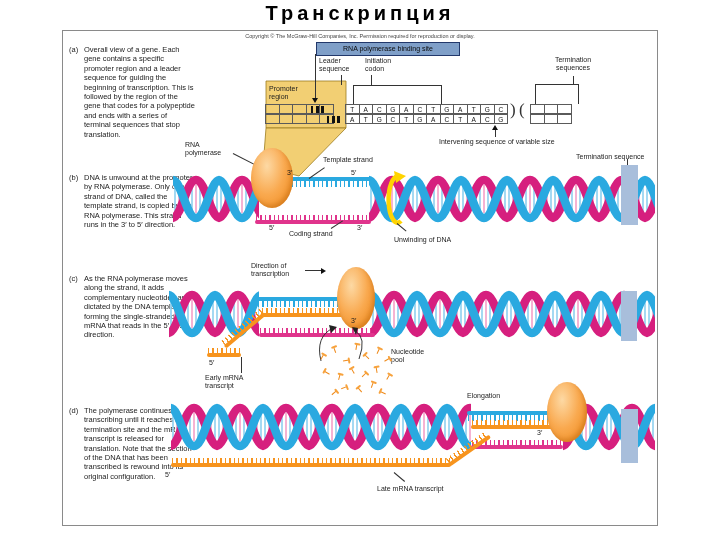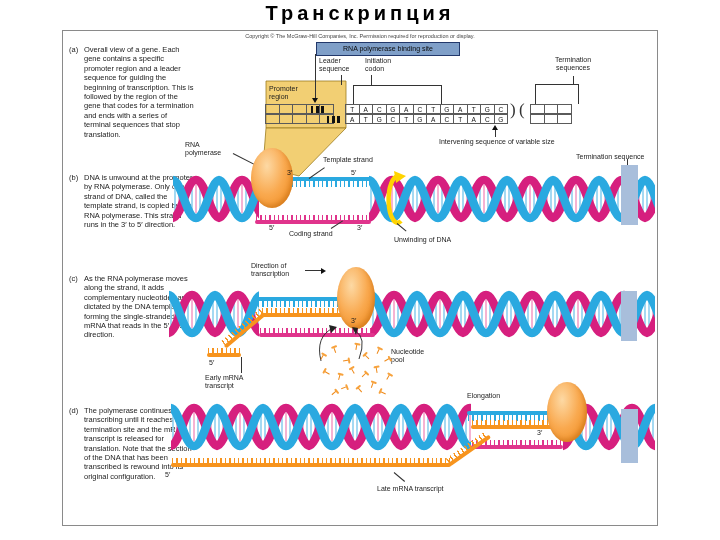--- a/index.html
+++ b/index.html
@@ -62,21 +62,21 @@
         <path d="M-1,9 C9,9 13,47 23,47 C33,47 37,9 47,9" fill="none" stroke="#2aa9e0" stroke-width="8.5"></path>
       </pattern>
     </defs>
   </svg>
 
   <div id="copyright">Copyright © The McGraw-Hill Companies, Inc. Permission required for reproduction or display.</div>
 
   
   <div class="panel-text" style="top:14px">
     <span class="pid">(a)</span>
-    <span>Overall view of a gene. Each gene contains a specific promoter region and a leader sequence for guiding the beginning of transcription. This is followed by the region of the gene that codes for a termination and ends with a series of terminal sequences that stop translation.</span>
+    <span>Overall view of a gene. Each gene contains a specific promoter region and a leader sequence for guiding the beginning of transcription. This is followed by the region of the gene that codes for a polypeptide and ends with a series of terminal sequences that stop translation.</span>
   </div>
   <div class="panel-text" style="top:142px">
     <span class="pid">(b)</span>
     <span>DNA is unwound at the promoter by RNA polymerase. Only one strand of DNA, called the template strand, is copied by the RNA polymerase. This strand runs in the 3′ to 5′ direction.</span>
   </div>
   <div class="panel-text" style="top:243px">
     <span class="pid">(c)</span>
     <span>As the RNA polymerase moves along the strand, it adds complementary nucleotides as dictated by the DNA template, forming the single-stranded mRNA that reads in the 5′ to 3′ direction.</span>
   </div>
   <div class="panel-text" style="top:375px">

